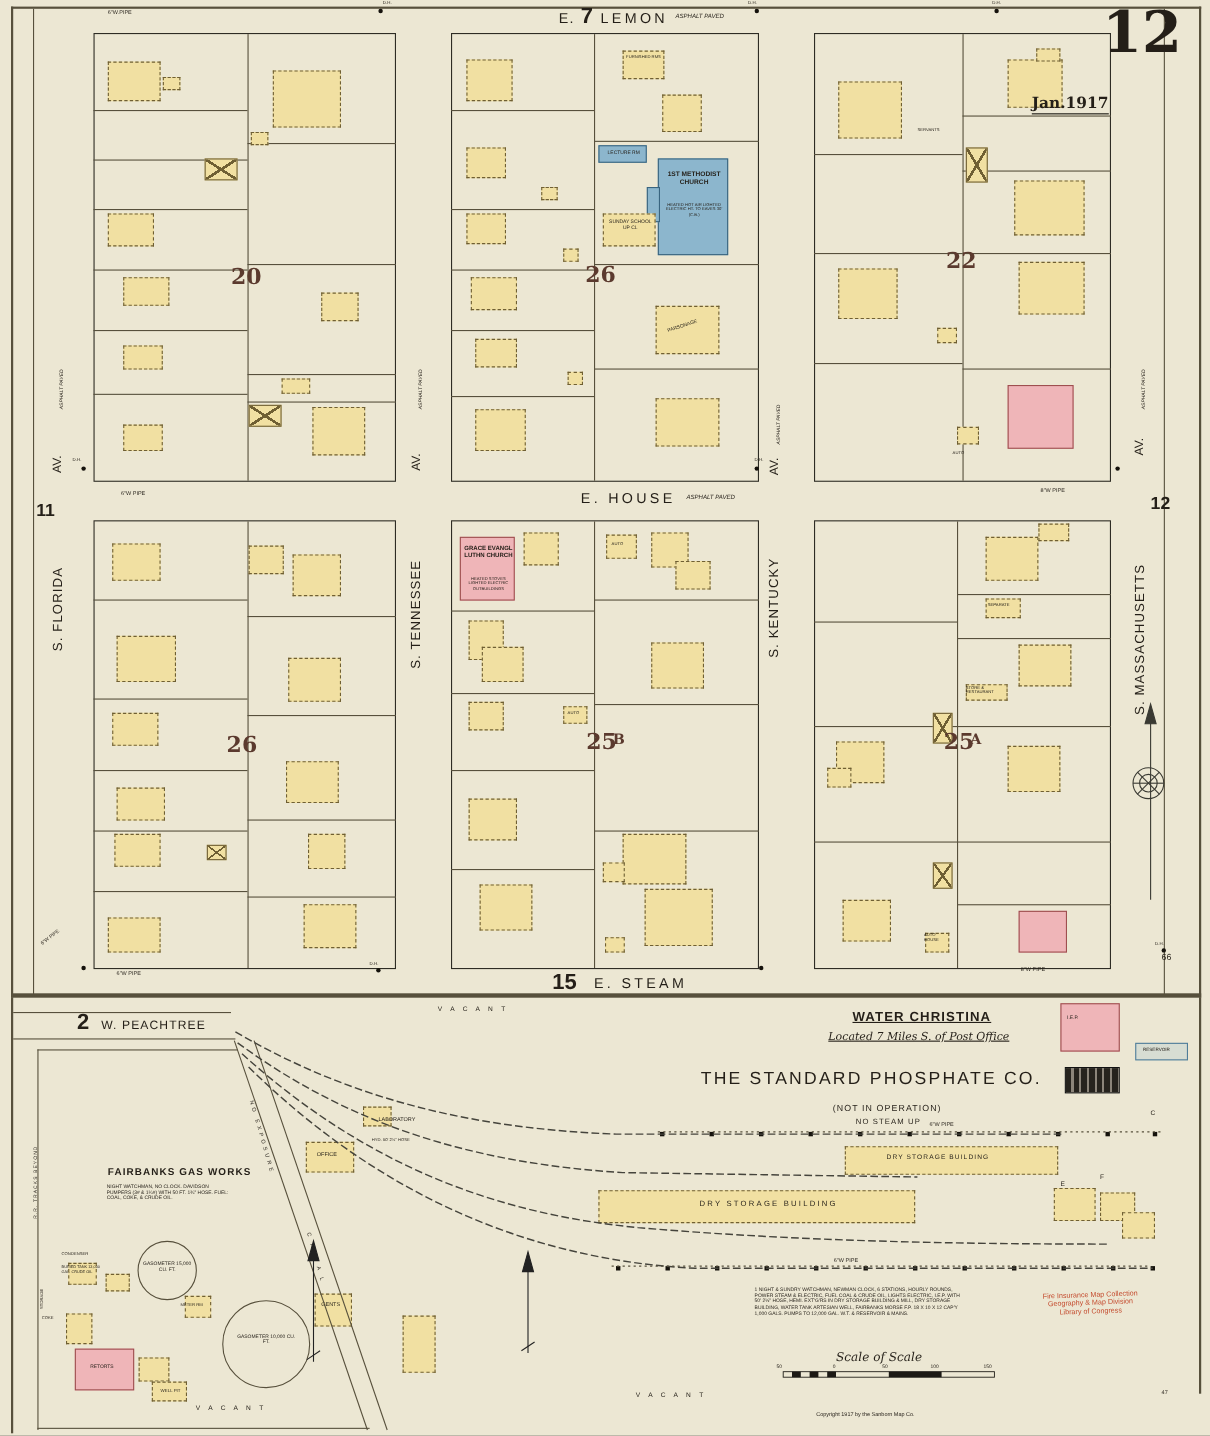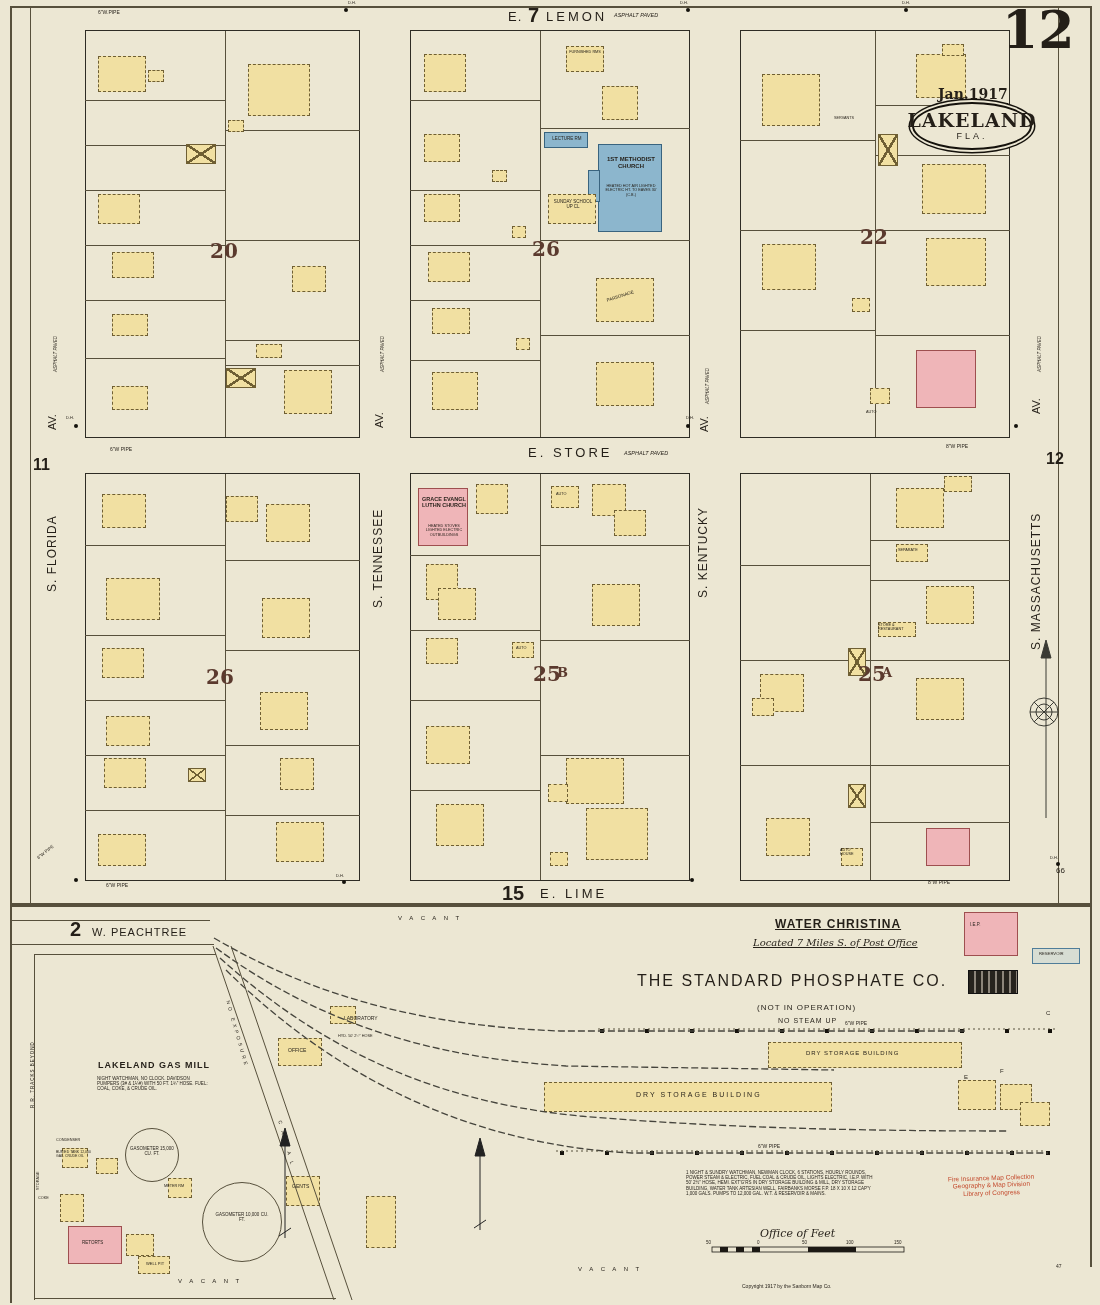--- a/index.html
+++ b/index.html
@@ -254,28 +254,28 @@
       <div class="lb" style="left: 528px; top: 4px; font-size: 20px; font-weight: 700;">7</div>
       <div class="lb" style="left: 546px; top: 10px; font-size: 13px; letter-spacing: 3px;">LEMON</div>
       <div class="lb" style="left: 614px; top: 12px; font-size: 5.5px; font-style: italic;">ASPHALT PAVED</div>
       <div class="lb" style="left: 98px; top: 10px; font-size: 5px;">6"W.PIPE</div>
       <div class="lb" style="left: 348px; top: 1px; font-size: 4px;">D.H.</div>
       <div class="lb" style="left: 902px; top: 1px; font-size: 4px;">D.H.</div>
       <div class="lb" style="left: 680px; top: 1px; font-size: 4px;">D.H.</div>
       <div class="lb" style="left: 33px; top: 456px; font-size: 16px; font-weight: 700;">11</div>
       <div class="lb" style="left: 1046px; top: 450px; font-size: 16px; font-weight: 700;">12</div>
       <div class="lb" style="left: 1056px; top: 866px; font-size: 8px;">66</div>
-      <div class="lb" style="left: 528px; top: 446px; font-size: 13px; letter-spacing: 3px;">E. STORE</div>
+      <div class="lb" style="left: 528px; top: 446px; font-size: 13px; letter-spacing: 3px;">E. HOUSE</div>
       <div class="lb" style="left: 624px; top: 450px; font-size: 5.5px; font-style: italic;">ASPHALT PAVED</div>
       <div class="lb" style="left: 110px; top: 447px; font-size: 5px;">6"W PIPE</div>
       <div class="lb" style="left: 946px; top: 444px; font-size: 5px;">8"W PIPE</div>
       <div class="lb" style="left: 66px; top: 416px; font-size: 4px;">D.H.</div>
       <div class="lb" style="left: 686px; top: 416px; font-size: 4px;">D.H.</div>
       <div class="lb" style="left: 502px; top: 882px; font-size: 20px; font-weight: 700;">15</div>
-      <div class="lb" style="left: 540px; top: 887px; font-size: 13px; letter-spacing: 3px;">E. LIME</div>
+      <div class="lb" style="left: 540px; top: 887px; font-size: 13px; letter-spacing: 3px;">E. STEAM</div>
       <div class="lb" style="left: 106px; top: 883px; font-size: 5px;">6"W PIPE</div>
       <div class="lb" style="left: 928px; top: 880px; font-size: 5px;">8"W PIPE</div>
       <div class="lb" style="left: 336px; top: 874px; font-size: 4px;">D.H.</div>
       <div class="lb" style="left: 1050px; top: 856px; font-size: 4px;">D.H.</div>
       <div class="lb" style="left: 36px; top: 856px; font-size: 4.5px; transform-origin: 0px 0px; transform: rotate(-38deg);">6"W PIPE</div>
       <div class="lb" style="left: 46px; top: 430px; font-size: 11px; transform-origin: 0px 0px; transform: rotate(-90deg);">AV.</div>
       <div class="lb" style="left: 46px; top: 592px; font-size: 12px; letter-spacing: 1px; transform-origin: 0px 0px; transform: rotate(-90deg);">S. FLORIDA</div>
       <div class="lb" style="left: 53px; top: 372px; font-size: 4.5px; font-style: italic; transform-origin: 0px 0px; transform: rotate(-90deg);">ASPHALT PAVED</div>
       <div class="lb" style="left: 373px; top: 428px; font-size: 11px; transform-origin: 0px 0px; transform: rotate(-90deg);">AV.</div>
       <div class="lb" style="left: 372px; top: 608px; font-size: 12px; letter-spacing: 1px; transform-origin: 0px 0px; transform: rotate(-90deg);">S. TENNESSEE</div>
@@ -314,42 +314,42 @@
       <div class="lb" style="left: 398px; top: 915px; font-size: 6px; letter-spacing: 3px;">V A C A N T</div>
       <div class="lb" style="left: 775px; top: 918px; font-size: 12px; font-weight: 700; text-decoration: underline; letter-spacing: 1px;">WATER CHRISTINA</div>
       <div class="lb" style="left: 753px; top: 937px; font-size: 10px; font-style: italic; text-decoration: underline; font-family: &quot;DejaVu Serif&quot;, serif;">Located 7 Miles S. of Post Office</div>
       <div class="lb" style="left: 637px; top: 972px; font-size: 16px; letter-spacing: 2px;">THE STANDARD PHOSPHATE CO.</div>
       <div class="lb" style="left: 757px; top: 1003px; font-size: 8px; letter-spacing: 1px;">(NOT IN OPERATION)</div>
       <div class="lb" style="left: 778px; top: 1017px; font-size: 7px; letter-spacing: 1px;">NO STEAM UP</div>
       <div class="lb" style="left: 845px; top: 1021px; font-size: 5px;">6"W PIPE</div>
       <div class="lb" style="left: 806px; top: 1050px; font-size: 6px; letter-spacing: 1px;">DRY STORAGE BUILDING</div>
       <div class="lb" style="left: 636px; top: 1091px; font-size: 7px; letter-spacing: 2px;">DRY STORAGE BUILDING</div>
       <div class="lb" style="left: 758px; top: 1144px; font-size: 5px;">6"W PIPE</div>
-      <div class="lb" style="left: 98px; top: 1060px; font-size: 9px; font-weight: 700; letter-spacing: 1px;">LAKELAND GAS MILL</div>
+      <div class="lb" style="left: 98px; top: 1060px; font-size: 9px; font-weight: 700; letter-spacing: 1px;">FAIRBANKS GAS WORKS</div>
       <div class="lb" style="left: 97px; top: 1076px; font-size: 4.5px; width: 112px; white-space: pre-wrap;">NIGHT WATCHMAN, NO CLOCK. DAVIDSON PUMPERS (3# &amp; 1¼#) WITH 50 FT. 1¾" HOSE. FUEL: COAL, COKE, &amp; CRUDE OIL.</div>
       <div class="lb" style="left: 126px; top: 1146px; font-size: 4.5px; width: 52px; white-space: pre-wrap; text-align: center;">GASOMETER 15,000 CU. FT.</div>
       <div class="lb" style="left: 212px; top: 1212px; font-size: 4.5px; width: 60px; white-space: pre-wrap; text-align: center;">GASOMETER 10,000 CU. FT.</div>
       <div class="lb" style="left: 56px; top: 1138px; font-size: 3.8px;">CONDENSER</div>
       <div class="lb" style="left: 56px; top: 1150px; font-size: 3.5px; width: 42px; white-space: pre-wrap;">BURIED TANK 12,000 GAL. CRUDE OIL</div>
       <div class="lb" style="left: 36px; top: 1190px; font-size: 3.8px; transform-origin: 0px 0px; transform: rotate(-90deg);">STORAGE</div>
       <div class="lb" style="left: 38px; top: 1196px; font-size: 3.8px;">COKE</div>
       <div class="lb" style="left: 82px; top: 1240px; font-size: 4.5px;">RETORTS</div>
       <div class="lb" style="left: 164px; top: 1184px; font-size: 3.8px;">METER RM</div>
       <div class="lb" style="left: 146px; top: 1262px; font-size: 4px;">WELL PIT</div>
       <div class="lb" style="left: 288px; top: 1048px; font-size: 5px;">OFFICE</div>
       <div class="lb" style="left: 344px; top: 1016px; font-size: 5px;">LABORATORY</div>
       <div class="lb" style="left: 338px; top: 1034px; font-size: 3.8px; width: 36px; white-space: pre-wrap;">HYD. 50' 2½" HOSE</div>
       <div class="lb" style="left: 292px; top: 1184px; font-size: 5px;">GENTS</div>
       <div class="lb" style="left: 230px; top: 1000px; font-size: 5px; letter-spacing: 3px; transform-origin: 0px 0px; transform: rotate(74deg);">NO EXPOSURE</div>
       <div class="lb" style="left: 282px; top: 1120px; font-size: 5px; letter-spacing: 3px; transform-origin: 0px 0px; transform: rotate(74deg);">C A N A L</div>
       <div class="lb" style="left: 30px; top: 1108px; font-size: 4.5px; letter-spacing: 1px; transform-origin: 0px 0px; transform: rotate(-90deg);">R.R. TRACKS BEYOND</div>
       <div class="lb" style="left: 178px; top: 1278px; font-size: 6px; letter-spacing: 3px;">V A C A N T</div>
       <div class="lb" style="left: 578px; top: 1266px; font-size: 6px; letter-spacing: 3px;">V A C A N T</div>
       <div class="lb" style="left: 686px; top: 1170px; font-size: 4.5px; width: 190px; white-space: pre-wrap;">1 NIGHT &amp; SUNDRY WATCHMAN, NEWMAN CLOCK, 6 STATIONS, HOURLY ROUNDS, POWER STEAM &amp; ELECTRIC, FUEL COAL &amp; CRUDE OIL, LIGHTS ELECTRIC, I.E.P. WITH 50' 2½" HOSE, HEMI. EXT'G'RS IN DRY STORAGE BUILDING &amp; MILL, DRY STORAGE BUILDING, WATER TANK ARTESIAN WELL, FAIRBANKS MORSE F.P. 18 X 10 X 12 CAP'Y 1,000 GALS. PUMPS TO 12,000 GAL. W.T. &amp; RESERVOIR &amp; MAINS.</div>
-      <div class="lb" style="left: 760px; top: 1228px; font-size: 11px; font-style: italic; font-family: &quot;DejaVu Serif&quot;, serif;">Office of Feet</div>
+      <div class="lb" style="left: 760px; top: 1228px; font-size: 11px; font-style: italic; font-family: &quot;DejaVu Serif&quot;, serif;">Scale of Scale</div>
       <div class="lb" style="left: 706px; top: 1240px; font-size: 4.5px;">50</div>
       <div class="lb" style="left: 757px; top: 1240px; font-size: 4.5px;">0</div>
       <div class="lb" style="left: 802px; top: 1240px; font-size: 4.5px;">50</div>
       <div class="lb" style="left: 846px; top: 1240px; font-size: 4.5px;">100</div>
       <div class="lb" style="left: 894px; top: 1240px; font-size: 4.5px;">150</div>
       <div class="lb" style="left: 742px; top: 1284px; font-size: 5px;">Copyright 1917 by the Sanborn Map Co.</div>
       <div class="lb stamp" style="left: 936px; top: 1176px; font-size: 6.5px; width: 110px; white-space: pre-wrap; text-align: center; transform-origin: 0px 0px; transform: rotate(-2deg);">Fire Insurance Map Collection
 Geography &amp; Map Division
 Library of Congress</div>
       <div class="lb" style="left: 970px; top: 922px; font-size: 4.5px;">I.E.P.</div>
@@ -404,17 +404,13 @@
       <rect x="712" y="1247" width="192" height="5" fill="#ece7d3" stroke="#1c1914" stroke-width="0.8"></rect>
       <rect x="720" y="1247" width="8" height="5" fill="#1c1914"></rect>
       <rect x="736" y="1247" width="8" height="5" fill="#1c1914"></rect>
       <rect x="752" y="1247" width="8" height="5" fill="#1c1914"></rect>
       <rect x="808" y="1247" width="48" height="5" fill="#1c1914"></rect>
     </g>
   </svg>
 
   <div class="page-number">12</div>
   <div class="map-date">Jan.1917</div>
-  <div class="title-oval">
-    <div class="city">LAKELAND</div>
-    <div class="state">FLA.</div>
-  </div>
 </div>
 
 </body></html>

